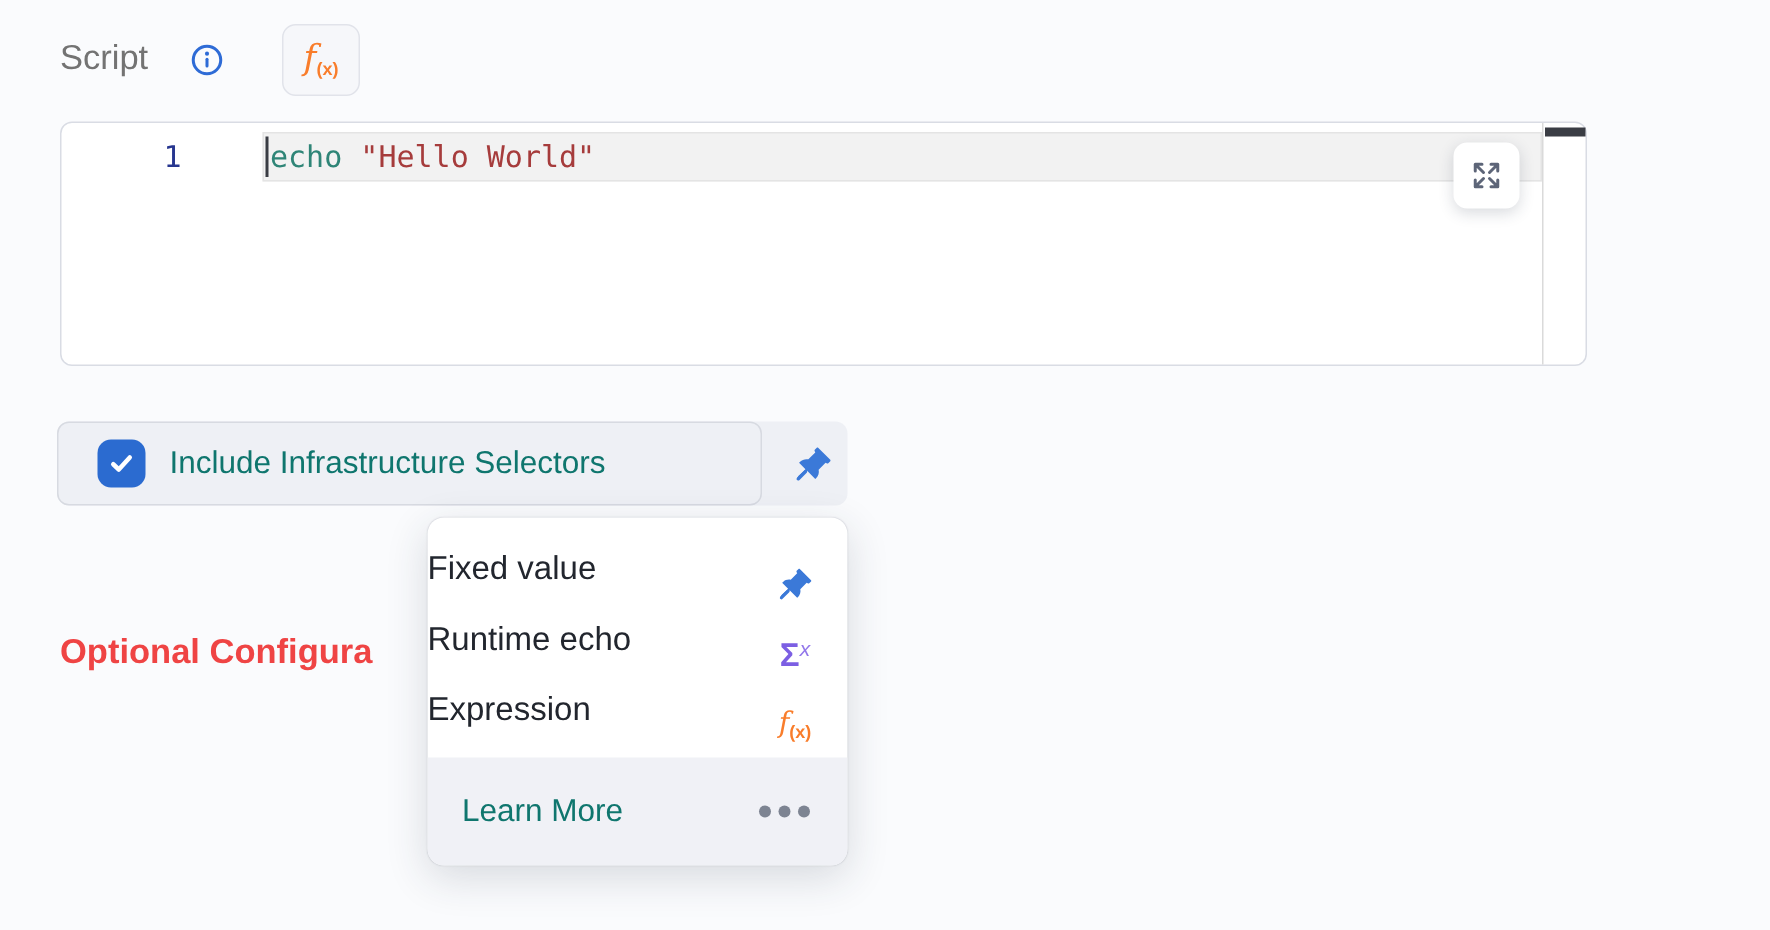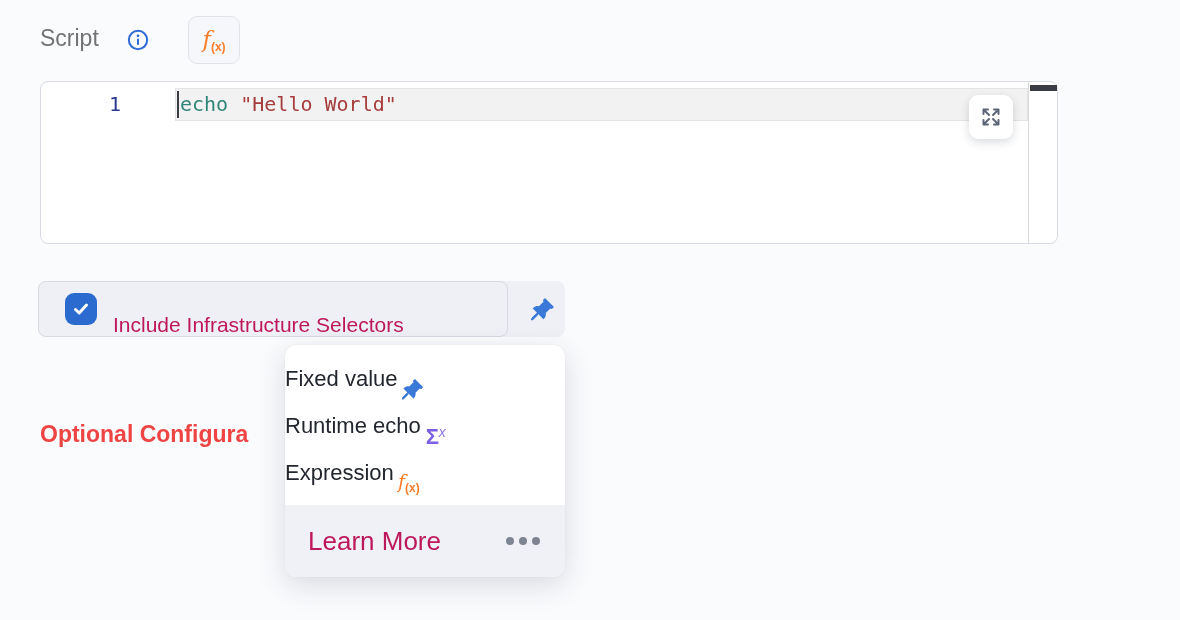--- a/index.html
+++ b/index.html
@@ -83,22 +83,22 @@
     border: 1px solid #d7dae1; border-radius: 8px;
     display: flex; align-items: center;
   }
   .checkbox {
     position: absolute; left: 27px; top: 12px; width: 32px; height: 32px;
     background: #2b6bd0; border-radius: 9px;
     display: flex; align-items: center; justify-content: center;
     cursor: pointer;
   }
   .selectors-label {
-    position: absolute; left: 75px; top: 16px; height: 68px; line-height: 56px;
-    font-size: 21px; color: #be185d;
+    position: absolute; left: 75px; top: 0; height: 68px; line-height: 56px;
+    font-size: 21px; color: #0f766e;
   }
   .row-pin-button {
     position: absolute; left: 482px; top: 0; width: 45px; height: 56px;
     display: flex; align-items: center; justify-content: center;
     cursor: pointer;
   }
 
   
   .optional-heading {
     position: absolute; left: 40px; top: 421px;
@@ -108,38 +108,38 @@
 
   
   .type-menu {
     position: absolute; left: 285px; top: 345px; width: 280px; height: 232px;
     background: #ffffff; border-radius: 11px;
     box-shadow: 0 8px 28px rgba(40,48,70,0.16), 0 0 1px rgba(40,48,70,0.15);
     z-index: 2; overflow: hidden;
   }
   .menu-items { padding-top: 10px; }
   .menu-item {
-    height: 47px; display: flex; align-items: center; justify-content: flex-start;
-    padding-right: 17px; gap: 2px; cursor: pointer;
+    height: 47px; display: flex; align-items: center; justify-content: space-between;
+    padding-right: 22px; gap: 2px; cursor: pointer;
   }
   .menu-item-label { font-size: 22px; color: #22262e; }
   .menu-icon { width: 26px; height: 26px; display: flex; align-items: center; justify-content: center; margin-top: 21px; }
   .runtime-glyph { color: #7c5fe3; font-size: 22px; font-weight: 700; line-height: 1; }
   .runtime-glyph .rt-sup {
     font-style: italic; font-weight: 400; font-size: 14px; vertical-align: 7px;
     color: #9277ea;
   }
   .menu-fx { font-size: 19px; }
   .menu-footer {
     position: absolute; left: 0; top: 160px; width: 280px; height: 72px;
     background: #f0f1f6;
     display: flex; align-items: center; justify-content: space-between;
     padding: 0 25px 0 23px; cursor: pointer;
   }
-  .menu-footer-label { font-size: 26px; color: #be185d; }
+  .menu-footer-label { font-size: 21px; color: #0f766e; }
   .dots { display: flex; gap: 5px; align-items: center; }
   .dots span { width: 8px; height: 8px; border-radius: 50%; background: #7d8492; display: block; }
 </style>
 </head>
 <body>
 
 <div class="script-label">Script</div>
 
 <svg class="info-icon" viewBox="0 0 24 24">
   <circle cx="12" cy="12" r="10" fill="none" stroke="#2e6bd6" stroke-width="2.2"></circle>

